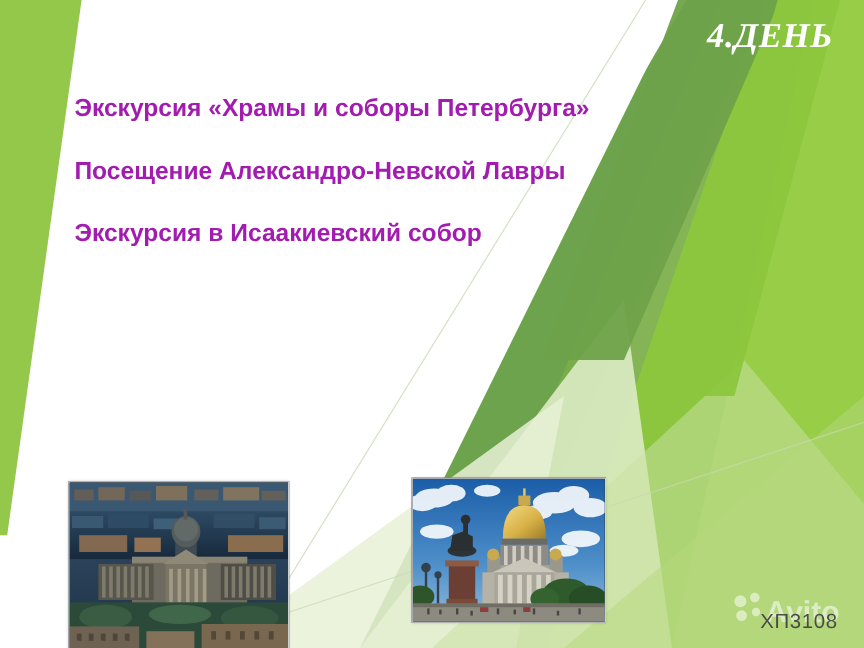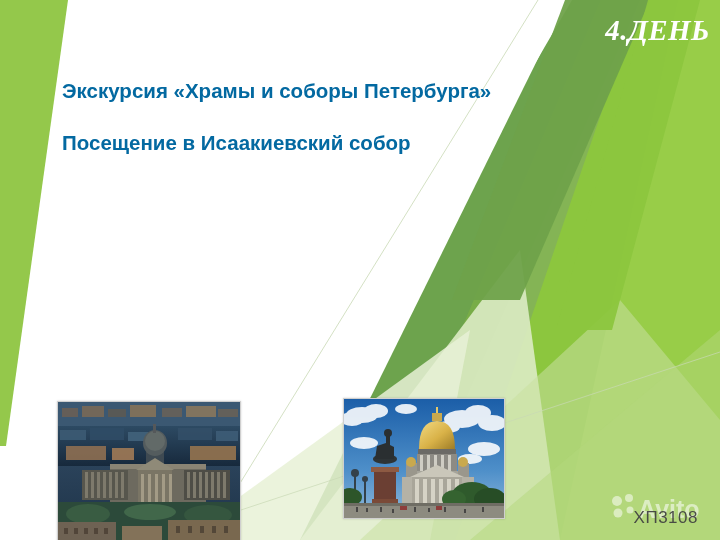--- a/index.html
+++ b/index.html
@@ -22,42 +22,42 @@
     left: 0;
     top: 0;
     width: 720px;
     height: 540px;
     display: block;
   }
 
   
   #title {
     position: absolute;
-    right: 10px;
+    right: 26px;
     top: 14px;
     color: #ffffff;
     font-family: "Liberation Serif", "DejaVu Serif", serif;
     font-style: italic;
     font-weight: bold;
     font-size: 29px;
     letter-spacing: 0.5px;
     white-space: nowrap;
     z-index: 6;
   }
 
   
   #body-text {
     position: absolute;
     left: 62px;
     top: 78px;
     width: 520px;
     z-index: 5;
   }
   .para {
-    color: #0369a1;
+    color: #a21caf;
     font-family: "Liberation Sans", sans-serif;
     font-weight: bold;
     font-size: 20.5px;
     line-height: 25px;
     margin: 0 0 27px 0;
     white-space: pre-line;
   }
   .para:last-child { margin-bottom: 0; }
 
   
@@ -139,21 +139,22 @@
 
       <polygon points="565,0 650,0 520,300 452,300" fill="#6FA24A" opacity="0.95"></polygon>
       <polygon points="648,0 700,0 612,330 556,330" fill="#8CC63E" opacity="0.95"></polygon>
     </g>
   </svg>
 
   <div id="title">4.ДЕНЬ</div>
 
   <div id="body-text">
     <p class="para">Экскурсия «Храмы и соборы Петербурга»</p>
-    <p class="para">Посещение в Исаакиевский собор</p>
+    <p class="para">Посещение Александро-Невской Лавры</p>
+    <p class="para">Экскурсия в Исаакиевский собор</p>
   </div>
 
   <div class="photo" id="photo-kazan">
     <svg viewBox="0 0 182 139" preserveAspectRatio="none">
       <defs>
         <linearGradient id="kz-sky" x1="0" y1="0" x2="0" y2="1">
           <stop offset="0%" stop-color="#36506a"></stop>
           <stop offset="100%" stop-color="#1d3247"></stop>
         </linearGradient>
         <linearGradient id="kz-roofs" x1="0" y1="0" x2="0" y2="1">

